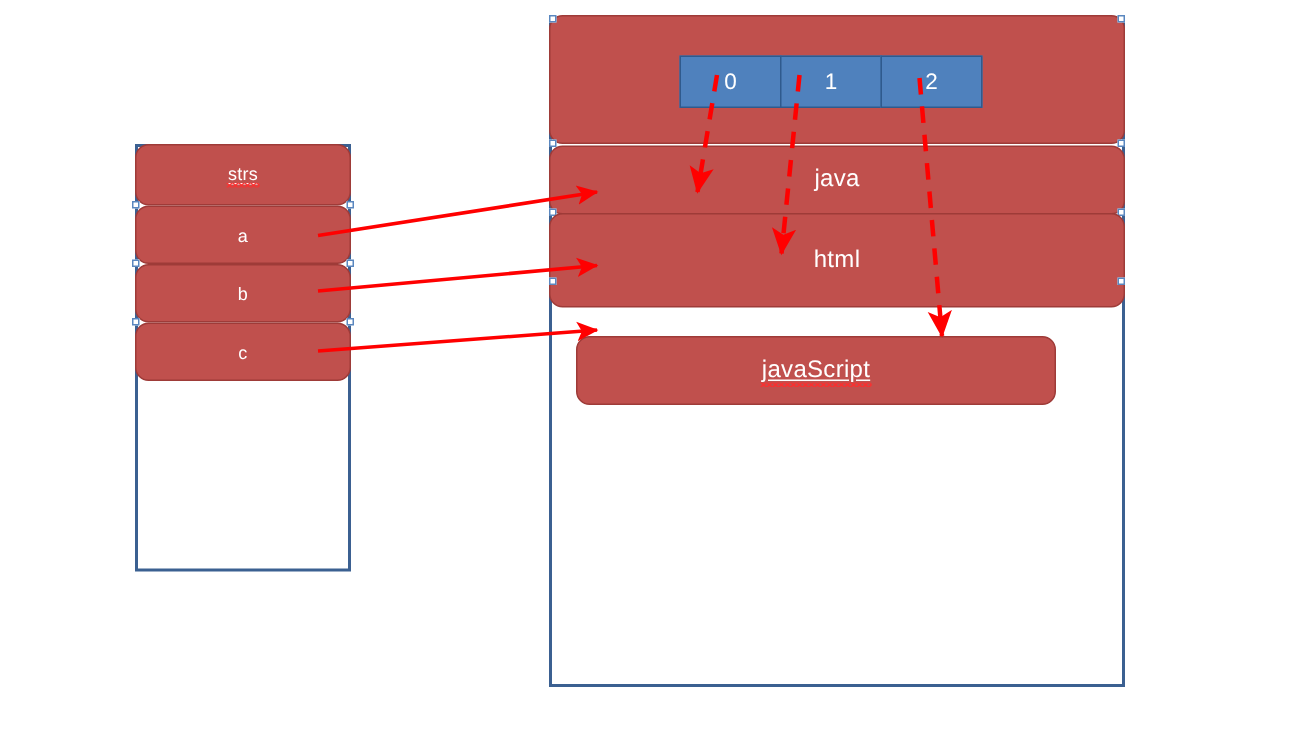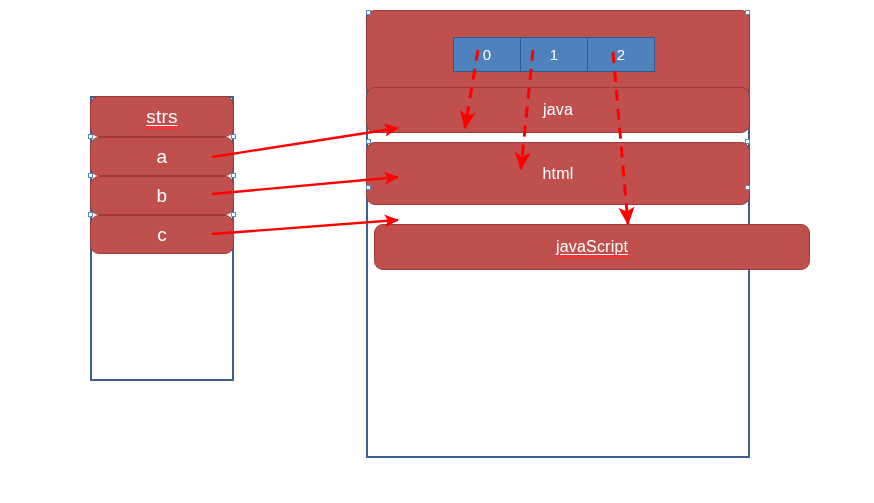--- a/index.html
+++ b/index.html
@@ -30,21 +30,21 @@
   .cell {
     position: absolute;
     box-sizing: border-box;
     background: #C0504D;
     border: 1px solid #9E3B38;
     border-radius: 9px;
     color: #ffffff;
     display: flex;
     align-items: center;
     justify-content: center;
-    font-size: 19px;
+    font-size: 12px;
     letter-spacing: .2px;
     line-height: 1;
   }
   .cell.wide-label { font-size: 16px; }
 
   
   .grip {
     position: absolute;
     width: 5px;
     height: 5px;
@@ -148,33 +148,33 @@
         <span>0</span>
       </div>
       <div class="index-cell" style="width:68px; height:35px; margin-left:-1px;">
         <span>1</span>
       </div>
       <div class="index-cell" style="width:68px; height:35px; margin-left:-1px;">
         <span>2</span>
       </div>
     </div>
 
-    <div class="cell wide-label" style="left:2px; top:78px; width:384px; height:46px;">
+    <div class="cell wide-label" style="left:2px; top:88px; width:384px; height:46px;">
       <span>java</span>
     </div>
     <div class="grip" style="left:2px;   top:130px;"></div>
     <div class="grip" style="left:381px; top:130px;"></div>
 
     <div class="cell wide-label" style="left:2px; top:133px; width:384px; height:63px;">
       <span>html</span>
     </div>
     <div class="grip" style="left:2px;   top:176px;"></div>
     <div class="grip" style="left:381px; top:176px;"></div>
 
-    <div class="cell wide-label" style="left:10px; top:179px; width:436px; height:46px;margin-top:36px;">
+    <div class="cell wide-label" style="left:20px; top:179px; width:320px; height:46px;margin-top:36px;">
       <span class="squiggle underline-word">javaScript</span>
     </div>
   </div>
 
   <svg id="arrows" viewBox="0 0 874 503" xmlns="http://www.w3.org/2000/svg">
     <defs>
       <marker id="ah" markerWidth="7" markerHeight="7" refX="5.6" refY="3" orient="auto" markerUnits="strokeWidth">
         <path d="M0,0.3 L6,3 L0,5.7 L1.4,3 Z" fill="#FF0000"></path>
       </marker>
     </defs>

